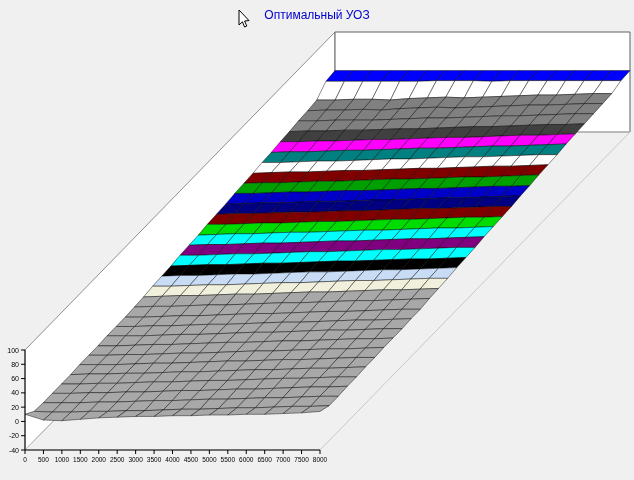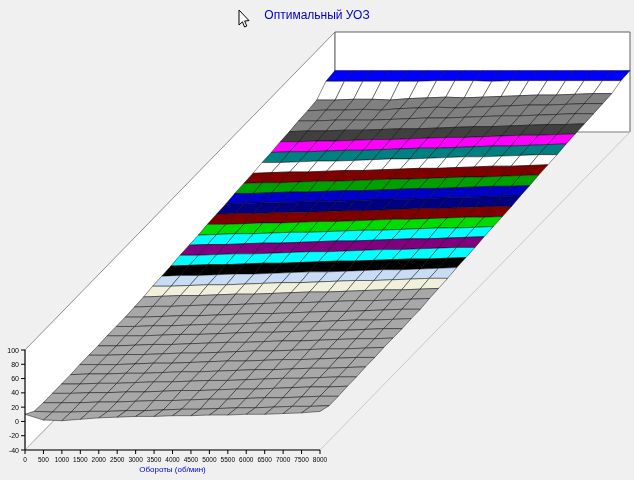--- a/index.html
+++ b/index.html
@@ -623,19 +623,18 @@
       <line x1="283.125" y1="450" x2="283.125" y2="454" stroke="#000000" stroke-width="1"></line>
       <text x="283.125" y="462" text-anchor="middle" font-size="6.5" fill="#000000">7000</text>
       <line x1="301.5625" y1="450" x2="301.5625" y2="454" stroke="#000000" stroke-width="1"></line>
       <text x="301.5625" y="462" text-anchor="middle" font-size="6.5" fill="#000000">7500</text>
       <line x1="320" y1="450" x2="320" y2="454" stroke="#000000" stroke-width="1"></line>
       <text x="320" y="462" text-anchor="middle" font-size="6.5" fill="#000000">8000</text>
     </svg>
 
   <div class="chart-title">Оптимальный УОЗ</div>
 
-  <div class="x-axis-label">Обороты (об/мин)</div>
 
   <svg width="634" height="480" viewBox="0 0 634 480" style="pointer-events:none">
     <path d="M239 10 L239 25 L242.4 21.8 L244.6 27 L246.8 26 L244.6 21 L249 20.6 Z" fill="#ffffff" stroke="#000000" stroke-width="1"></path>
   </svg>
 
 </div>
 
 </body></html>

